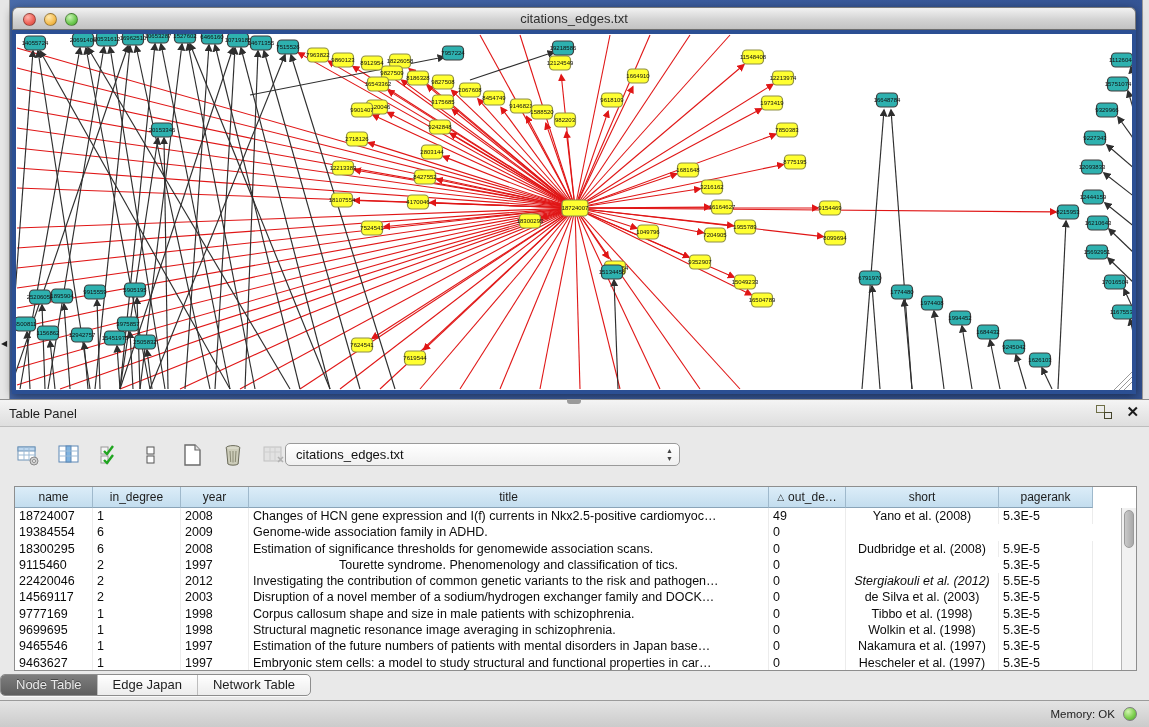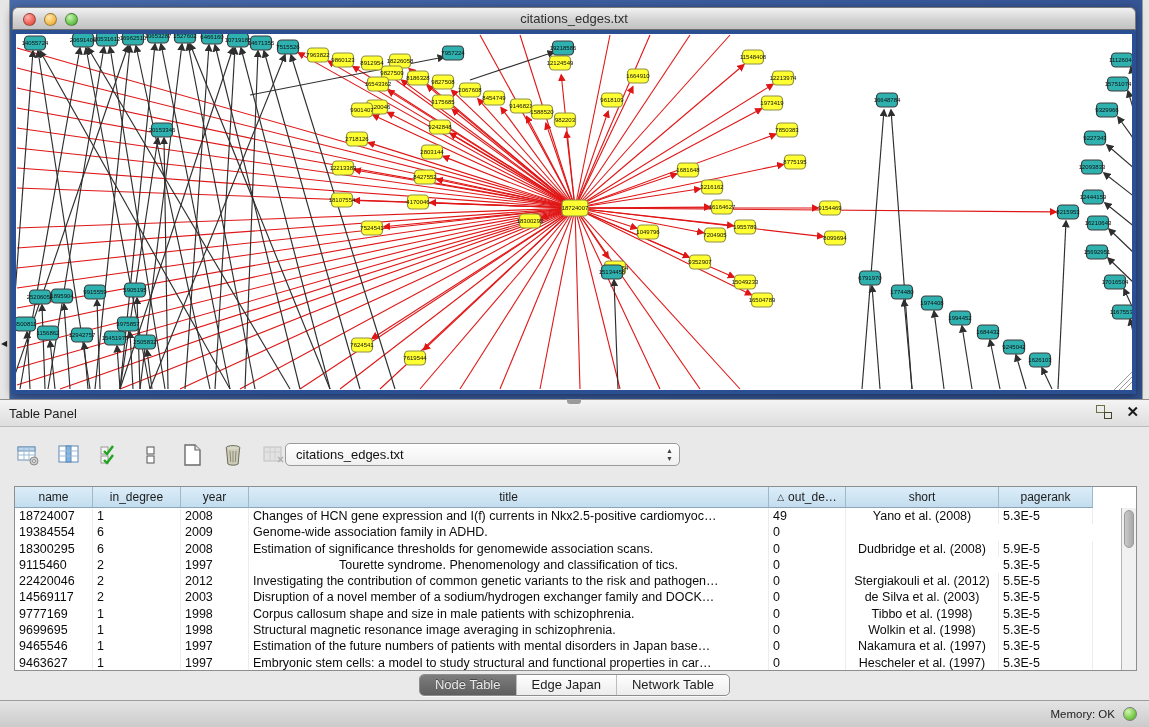--- a/index.html
+++ b/index.html
@@ -72,21 +72,21 @@
   .tr { display:flex; height:16.3px; }
   .td { font-size:12.5px; color:#0b0b0b; white-space:nowrap; overflow:hidden;
     padding:0 4px; line-height:16.3px; border-right:1px solid #ececec; }
   .td.center { text-align:center; }
   .vscroll { position:absolute; right:0; top:21px; width:15px; bottom:0;
     background:#f1f1f1; border-left:1px solid #b5b5b5; }
   .vthumb { position:absolute; left:2px; top:2px; width:10px; height:38px;
     background:linear-gradient(90deg,#c9c9c9,#a9a9a9); border-radius:5px; border:1px solid #9a9a9a; }
 
   
-  .tabs { position:absolute; left:0; right:0; top:247px; display:flex; justify-content:center; }
+  .tabs { position:absolute; left:0; right:0; top:247px; display:flex; }
   .seg { display:flex; border:1px solid #8d8d8d; border-radius:5px; overflow:hidden;
     background:linear-gradient(#ffffff,#ececec); box-shadow:0 1px 0 rgba(255,255,255,.7); }
   .seg .tab { padding:2px 15px; font-size:13px; color:#1d1d1d; border-left:1px solid #bdbdbd;
     line-height:16px; }
   .seg .tab:first-child { border-left:none; }
   .seg .tab.active { background:linear-gradient(#7d7d7d,#5f5f5f); color:#e9e9e9;
     text-shadow:0 -1px 0 rgba(0,0,0,.4); }
 
   
   .statusbar { position:absolute; left:0; top:700px; width:1149px; height:27px;
@@ -601,21 +601,21 @@
           <div class="td" style="width: 77px;">0</div>
           <div class="td center" style="width: 153px; margin-top: 32px;">Jankovic et al. (1997)</div>
           <div class="td" style="width: 94px;">5.3E-5</div>
         </div>
         <div class="tr">
           <div class="td" style="width: 78px;">22420046</div>
           <div class="td" style="width: 88px;">2</div>
           <div class="td" style="width: 68px;">2012</div>
           <div class="td" style="width: 520px;">Investigating the contribution of common genetic variants to the risk and pathogen…</div>
           <div class="td" style="width: 77px;">0</div>
-          <div class="td center" style="width: 153px;">Stergiakouli et al. (2012)</div>
+          <div class="td center" style="width: 153px; font-style: italic;">Stergiakouli et al. (2012)</div>
           <div class="td" style="width: 94px;">5.5E-5</div>
         </div>
         <div class="tr">
           <div class="td" style="width: 78px;">14569117</div>
           <div class="td" style="width: 88px;">2</div>
           <div class="td" style="width: 68px;">2003</div>
           <div class="td" style="width: 520px;">Disruption of a novel member of a sodium/hydrogen exchanger family and DOCK…</div>
           <div class="td" style="width: 77px;">0</div>
           <div class="td center" style="width: 153px;">de Silva et al. (2003)</div>
           <div class="td" style="width: 94px;">5.3E-5</div>

